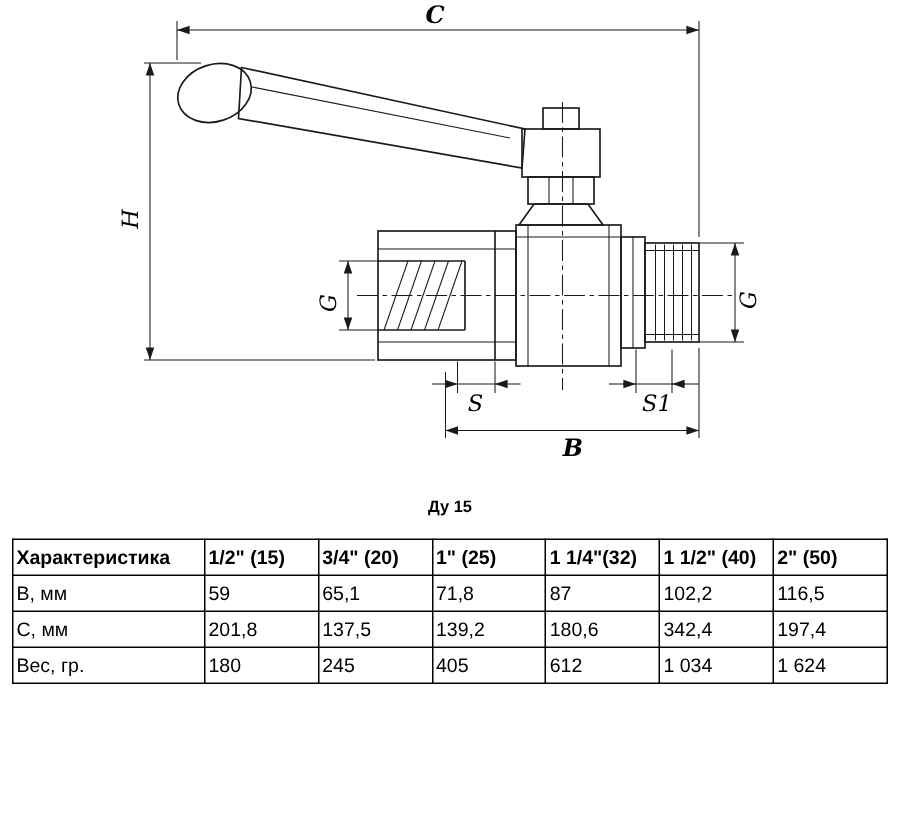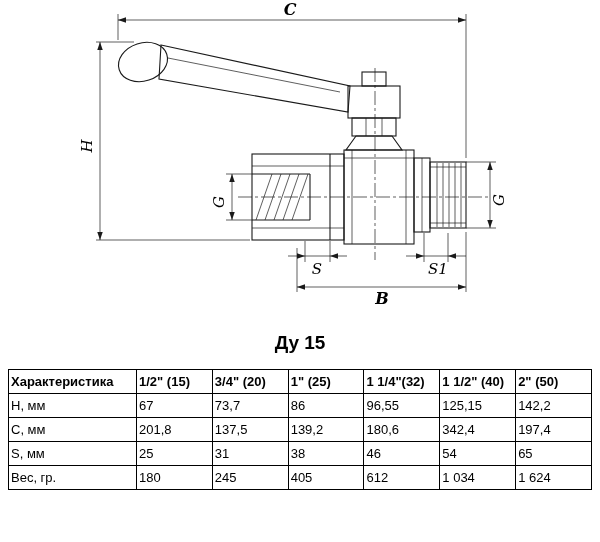--- a/index.html
+++ b/index.html
@@ -9,21 +9,21 @@
   }
   .drawing-wrap{width:600px;height:312px;}
   svg{display:block;}
   svg .ln{stroke:#1a1a1a;stroke-width:1.1;fill:none;}
   svg .thin{stroke:#1a1a1a;stroke-width:.7;fill:none;}
   svg .cl{stroke:#1a1a1a;stroke-width:.7;fill:none;stroke-dasharray:14 3 3 3;}
   svg text{fill:#000;}
   .dim{font:italic 15px "DejaVu Serif",serif;}
   .dimb{font:italic bold 16px "DejaVu Serif",serif;}
   .caption{
-    text-align:center;font-weight:bold;font-size:19px;margin-top:20px;
+    text-align:center;font-weight:bold;font-size:11px;margin-top:20px;
   }
   table{
     border-collapse:collapse;margin:15px auto 0;width:584px;
     table-layout:fixed;font-size:13px;
   }
   th,td{
     border:1px solid #000;text-align:left;vertical-align:middle;
     padding:4px 2px;white-space:nowrap;overflow:hidden;height:15px;
   }
   th{font-weight:bold;}
@@ -168,47 +168,38 @@
       <th>1/2" (15)</th>
       <th>3/4" (20)</th>
       <th>1" (25)</th>
       <th>1 1/4"(32)</th>
       <th>1 1/2" (40)</th>
       <th>2" (50)</th>
     </tr>
   </thead>
   <tbody>
     <tr>
-      <td>Н, мм</td>
-      <td>67</td>
-      <td>73,7</td>
-      <td>86</td>
-      <td>96,55</td>
-      <td>125,15</td>
-      <td>142,2</td>
+      <td>В, мм</td>
+      <td>59</td>
+      <td>65,1</td>
+      <td>71,8</td>
+      <td>87</td>
+      <td>102,2</td>
+      <td>116,5</td>
     </tr>
     <tr>
       <td>С, мм</td>
       <td>201,8</td>
       <td>137,5</td>
       <td>139,2</td>
       <td>180,6</td>
       <td>342,4</td>
       <td>197,4</td>
     </tr>
     <tr>
-      <td>S, мм</td>
-      <td>25</td>
-      <td>31</td>
-      <td>38</td>
-      <td>46</td>
-      <td>54</td>
-      <td>65</td>
-    </tr>
-    <tr>
       <td>Вес, гр.</td>
       <td>180</td>
       <td>245</td>
       <td>405</td>
       <td>612</td>
       <td>1 034</td>
       <td>1 624</td>
     </tr>
   </tbody>
 </table>

